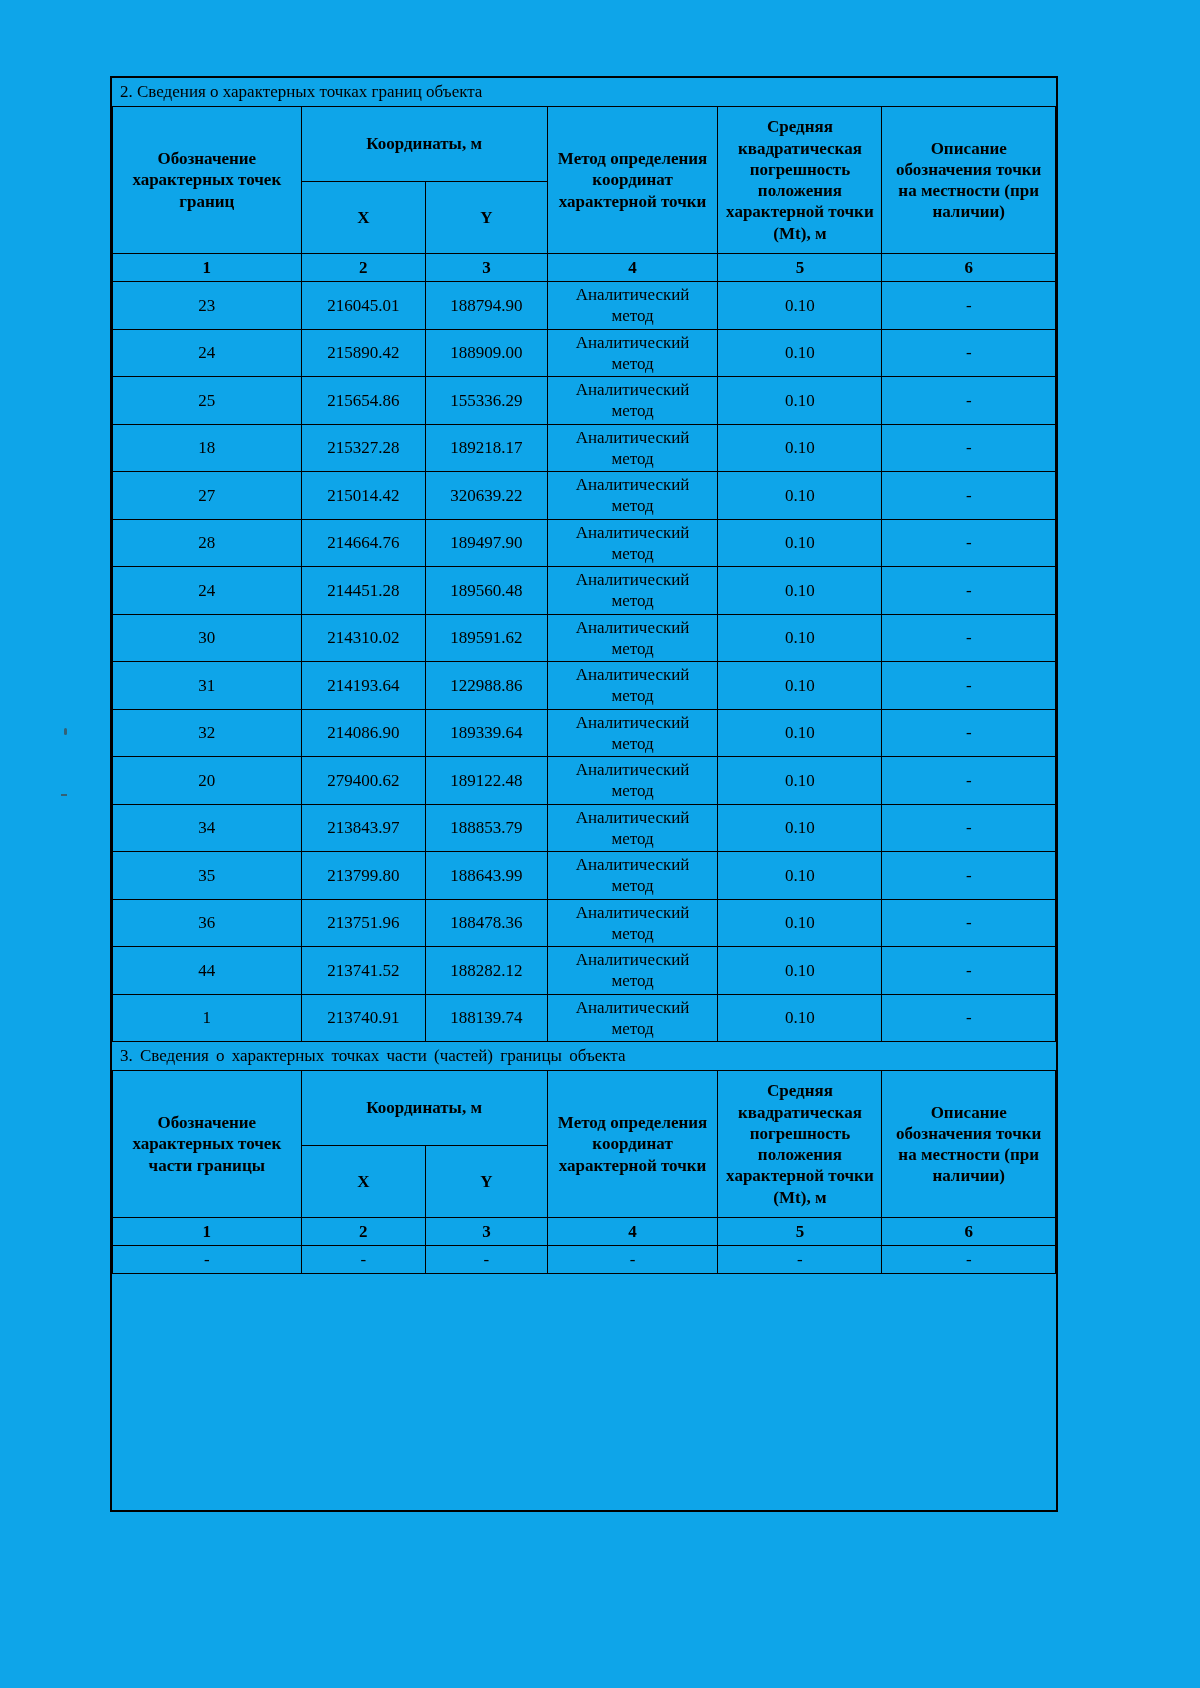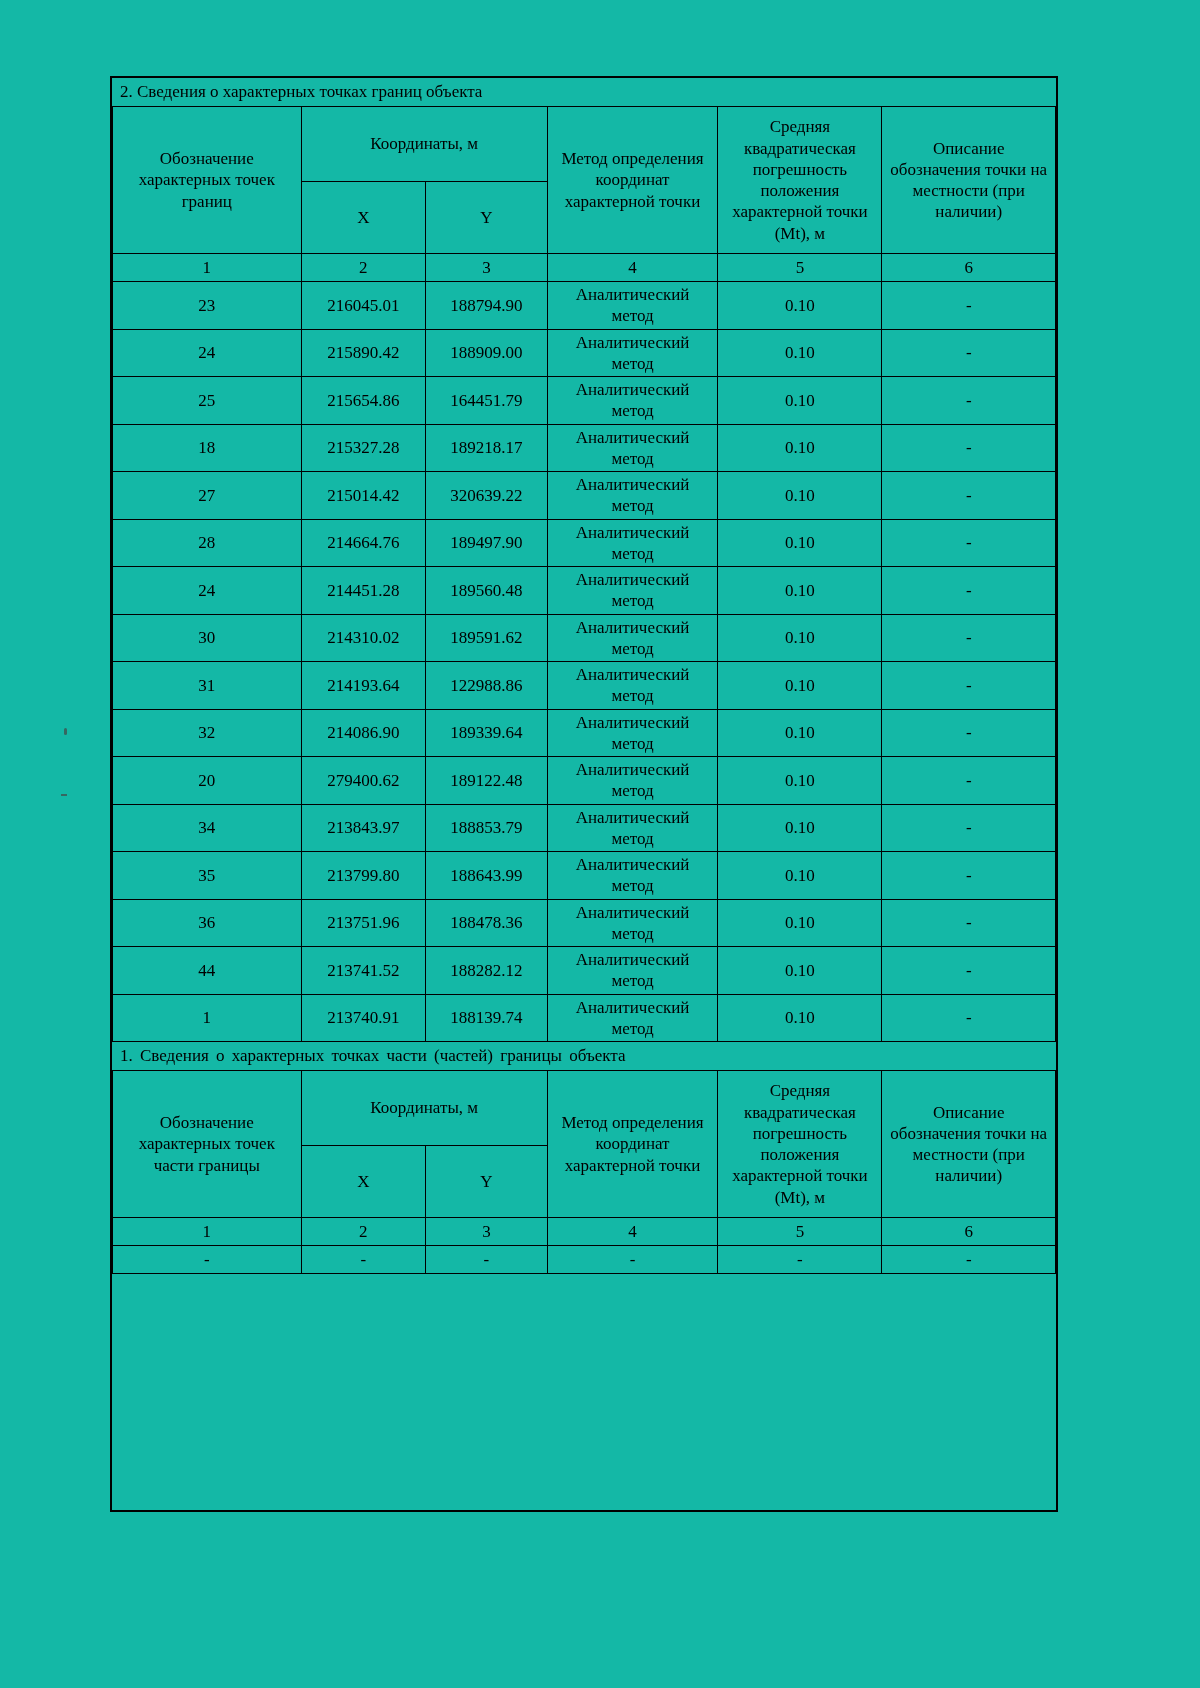--- a/index.html
+++ b/index.html
@@ -6,21 +6,21 @@
     margin: 0;
     padding: 0;
     background: #ffffff;
     font-family: "Liberation Serif", serif;
     color: #000;
   }
   .page {
     position: relative;
     width: 1200px;
     height: 1688px;
-    background: #14b8a6;
+    background: #0ea5e9;
     overflow: hidden;
   }
   .doc-box {
     position: absolute;
     left: 110px;
     top: 76px;
     width: 948px;
     height: 1436px;
     border: 2px solid #000;
     box-sizing: border-box;
@@ -44,21 +44,21 @@
   }
   table.points-table th,
   table.points-table td {
     border: 1px solid #000;
     text-align: center;
     vertical-align: middle;
     padding: 2px 5px;
     box-sizing: border-box;
     line-height: 1.25;
   }
-  table.points-table th { font-weight: normal; }
+  table.points-table th { font-weight: bold; }
   tr.h1 { height: 75px; }
   tr.h2 { height: 72px; }
   tr.nums { height: 28px; }
   table.main-table tbody td { height: 46px; }
   table.parts-table tbody td { height: 28px; }
   .empty-area { flex: 1; }
   .artifact {
     position: absolute;
     background: #444;
     opacity: 0.7;
@@ -121,21 +121,21 @@
             <td>24</td>
             <td>215890.42</td>
             <td>188909.00</td>
             <td>Аналитический метод</td>
             <td>0.10</td>
             <td>-</td>
           </tr>
           <tr>
             <td>25</td>
             <td>215654.86</td>
-            <td>164451.79</td>
+            <td>155336.29</td>
             <td>Аналитический метод</td>
             <td>0.10</td>
             <td>-</td>
           </tr>
           <tr>
             <td>18</td>
             <td>215327.28</td>
             <td>189218.17</td>
             <td>Аналитический метод</td>
             <td>0.10</td>
@@ -233,21 +233,21 @@
             <td>1</td>
             <td>213740.91</td>
             <td>188139.74</td>
             <td>Аналитический метод</td>
             <td>0.10</td>
             <td>-</td>
           </tr>
         </tbody>
     </table>
 
-    <div class="section-title spread">1. Сведения  о  характерных  точках  части  (частей)  границы объекта</div>
+    <div class="section-title spread">3. Сведения  о  характерных  точках  части  (частей)  границы объекта</div>
 
     <table class="points-table parts-table">
       <colgroup>
         <col style="width:20%">
         <col style="width:13.2%">
         <col style="width:12.9%">
         <col style="width:18.1%">
         <col style="width:17.4%">
         <col style="width:18.4%">
       </colgroup>

